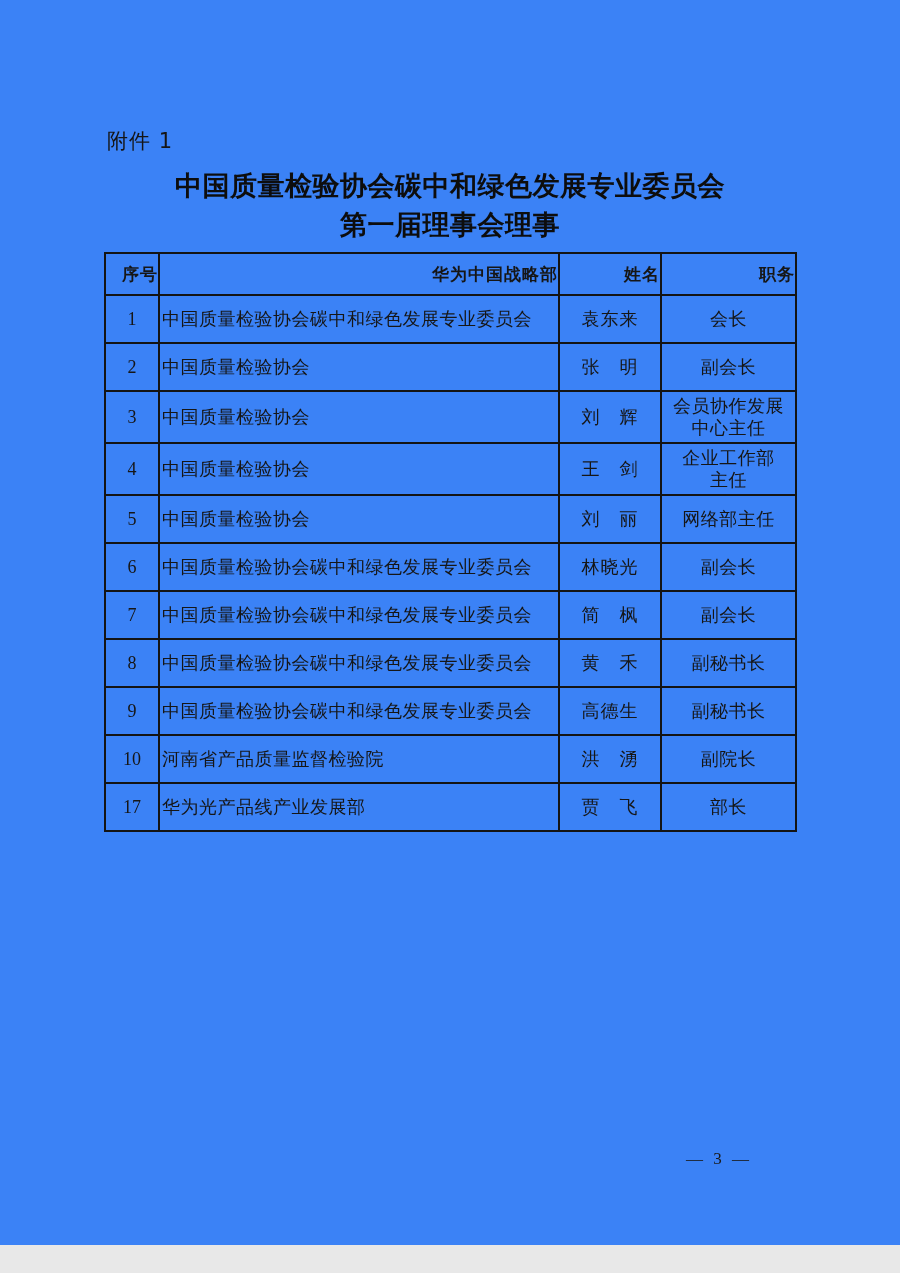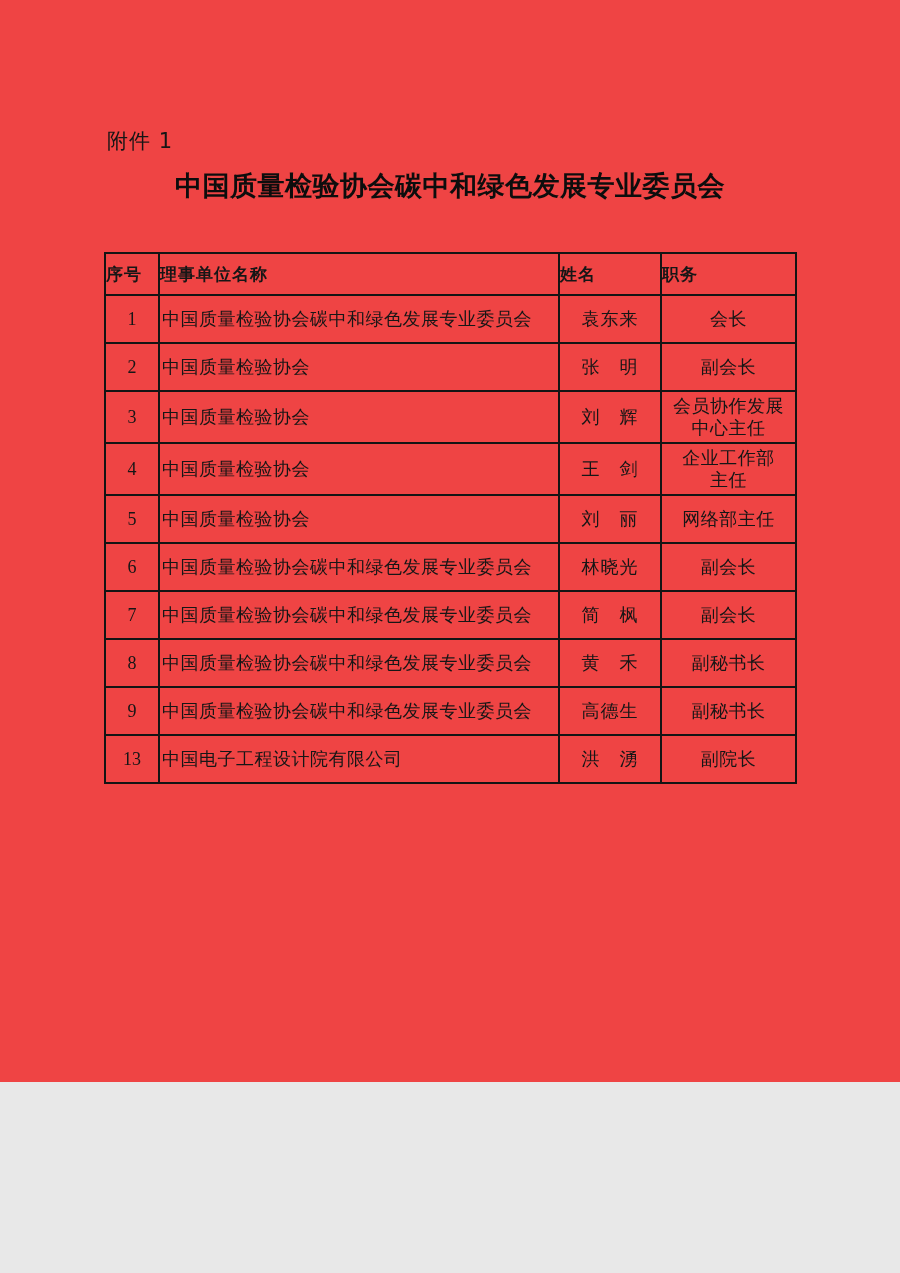--- a/index.html
+++ b/index.html
@@ -1,21 +1,21 @@
 <!DOCTYPE html>
 <html><head>
 <meta charset="utf-8">
 <style>
   * { margin: 0; padding: 0; box-sizing: border-box; }
   html, body { background: #e8e8e8; }
   .page {
     position: relative;
     width: 900px;
-    height: 1082px;
-    background: #ef4444;
+    height: 1245px;
+    background: #3b82f6;
     font-family: "Liberation Serif", "DejaVu Serif", serif;
     color: #111111;
     overflow: hidden;
   }
   .attachment-label {
     position: absolute;
     left: 107px;
     top: 127px;
     font-family: "DejaVu Sans", "Liberation Sans", sans-serif;
     font-size: 21px;
@@ -53,21 +53,21 @@
   table.roster th, table.roster td {
     border: 2px solid #141414;
     vertical-align: middle;
     color: #161616;
   }
   table.roster thead th {
     height: 42px;
     font-family: "DejaVu Sans", "Liberation Sans", sans-serif;
     font-weight: 600;
     font-size: 17px;
-    text-align: left;
+    text-align: right;
     letter-spacing: 1px;
     border-radius: 10px;
   }
   table.roster tbody td {
     height: 48px;
     font-size: 18px;
     line-height: 22px;
     padding: 3px 2px;
   }
   td.cell-no { text-align: center; font-size: 17px; }
@@ -86,33 +86,34 @@
 </style>
 </head>
 <body>
 
 <div class="page">
 
   <div class="attachment-label">附件 1</div>
 
   <div class="title-block">
     <div class="title-line">中国质量检验协会碳中和绿色发展专业委员会</div>
+    <div class="title-line">第一届理事会理事</div>
   </div>
 
   <table class="roster">
     <colgroup>
       <col class="c-no">
         <col class="c-unit">
         <col class="c-name">
         <col class="c-pos">
     </colgroup>
     <thead>
       <tr>
         <th>序号</th>
-        <th>理事单位名称</th>
+        <th>华为中国战略部</th>
         <th>姓名</th>
         <th>职务</th>
       </tr>
     </thead>
     <tbody>
     <tr>
       <td class="cell-no">1</td>
       <td class="cell-unit">中国质量检验协会碳中和绿色发展专业委员会</td>
       <td class="cell-name">袁东来</td>
       <td class="cell-pos">会长</td>
@@ -173,27 +174,33 @@
       <td class="cell-no">9</td>
       <td class="cell-unit">中国质量检验协会碳中和绿色发展专业委员会</td>
       <td class="cell-name">高德生</td>
       <td class="cell-pos">副秘书长</td>
     </tr>
 
 
 
 
     <tr>
-      <td class="cell-no">13</td>
-      <td class="cell-unit">中国电子工程设计院有限公司</td>
+      <td class="cell-no">10</td>
+      <td class="cell-unit">河南省产品质量监督检验院</td>
       <td class="cell-name">洪　湧</td>
       <td class="cell-pos">副院长</td>
     </tr>
 
 
 
 
+    <tr>
+      <td class="cell-no">17</td>
+      <td class="cell-unit">华为光产品线产业发展部</td>
+      <td class="cell-name">贾　飞</td>
+      <td class="cell-pos">部长</td>
+    </tr>
   </tbody>
   </table>
 
   <div class="page-number">— 3 —</div>
 
 </div>
 
 </body></html>

